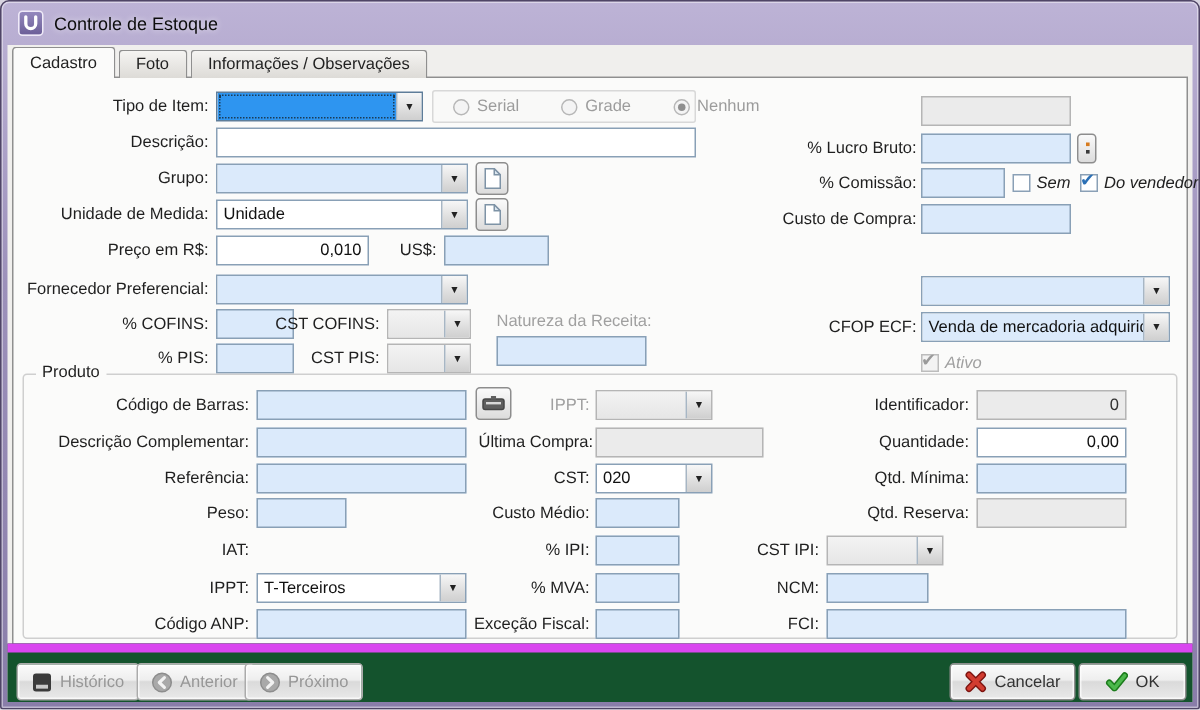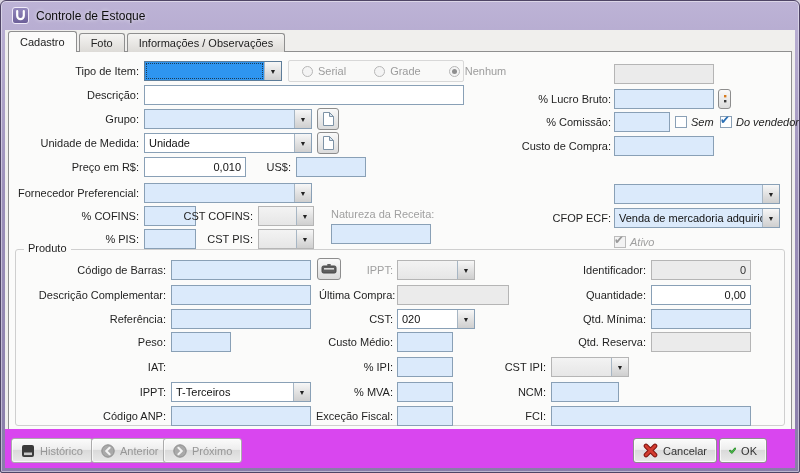--- a/index.html
+++ b/index.html
@@ -65,22 +65,22 @@
   .cbx .box { width:12px; height:12px; border:1px solid #8aa0b6; background:#fff; position:relative; flex:0 0 12px; }
   .cbx .cklbl { white-space:nowrap;font-style:italic; }
   .cbx.checked .box::after { content:"✔"; position:absolute; left:-1px; top:-4px; font-size:12px; color:#2a6fb5; }
   .cbx.dis .box { border-color:#bcbcbc; background:#f3f3f3; }
   .cbx.dis.checked .box::after { color:#9a9a9a; }
   .cbx.dis .cklbl { color:#a0a0a0; }
 
   .groupbox { position:absolute; border:1px solid #cfcfcf; border-radius:3px; }
   .groupbox .legend { position:absolute; left:8px; top:-8px; background:#fbfbfa; padding:0 4px; color:#1f1f1f; }
 
-  .footer { position:absolute; left:0; right:0; bottom:0; height:39px; background:#d946ef;
-    border-top:2px solid #d946ef;padding-left:39px; }
+  .footer { position:absolute; left:0; right:0; bottom:0; height:39px; background:#14532d;
+    border-top:6px solid #d946ef;padding-left:39px; }
   .btn { position:absolute; top:7px; height:25px; display:flex; align-items:center; gap:5px;
     padding:0 9px; border:1px solid #8e8e8e; border-radius:3px; color:#333; cursor:default;
     background:linear-gradient(#fbfbfb, #eeeeee 45%, #dadada 50%, #e9e9e9);
     box-shadow:inset 0 0 0 1px rgba(255,255,255,.7); white-space:nowrap; }
   .btn.dis { color:#979797; border-color:#ababab; }
 </style>
 </head>
 <body>
 
 <div class="window">
@@ -322,21 +322,21 @@
           </svg>
         <span>Próximo</span>
       </div>
       <div class="btn" style="left:628px">
         <svg width="15" height="15" viewBox="0 0 15 15">
             <path d="M3 3 L12 12 M12 3 L3 12" stroke="#7d1410" stroke-width="4.6" stroke-linecap="round"></path>
             <path d="M3 3 L12 12 M12 3 L3 12" stroke="#d23c30" stroke-width="2.8" stroke-linecap="round"></path>
           </svg>
         <span>Cancelar</span>
       </div>
-      <div class="btn" style="left:714px;width:48px;justify-content:center">
+      <div class="btn" style="left:714px;width:72px;justify-content:center">
         <svg width="15" height="13" viewBox="0 0 15 13">
             <path d="M2.5 7.2 L6 10.8 L12.8 2.4" stroke="#1c7c1c" stroke-width="4.4" fill="none" stroke-linecap="round" stroke-linejoin="round"></path>
             <path d="M2.5 7.2 L6 10.8 L12.8 2.4" stroke="#4cb84c" stroke-width="2.4" fill="none" stroke-linecap="round" stroke-linejoin="round"></path>
           </svg>
         <span>OK</span>
       </div>
     </div>
 
   </div>
 </div>

